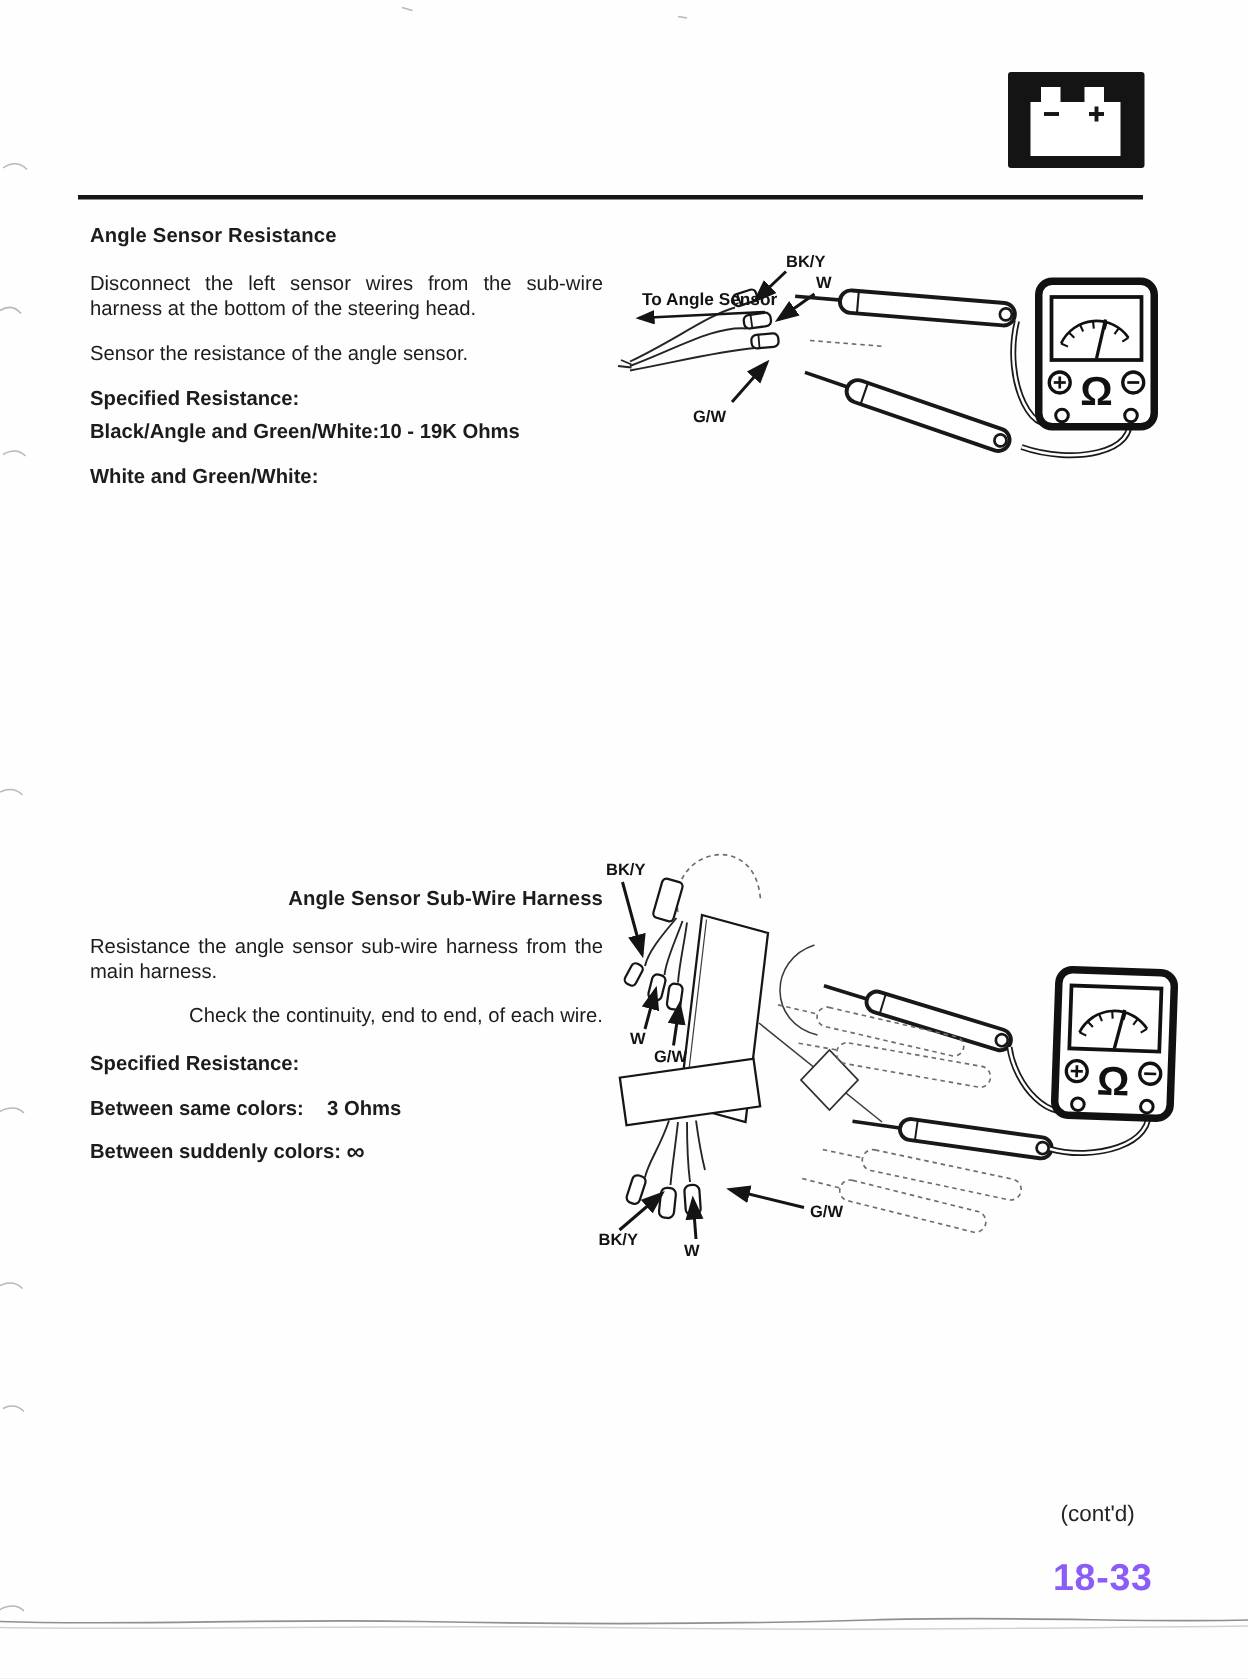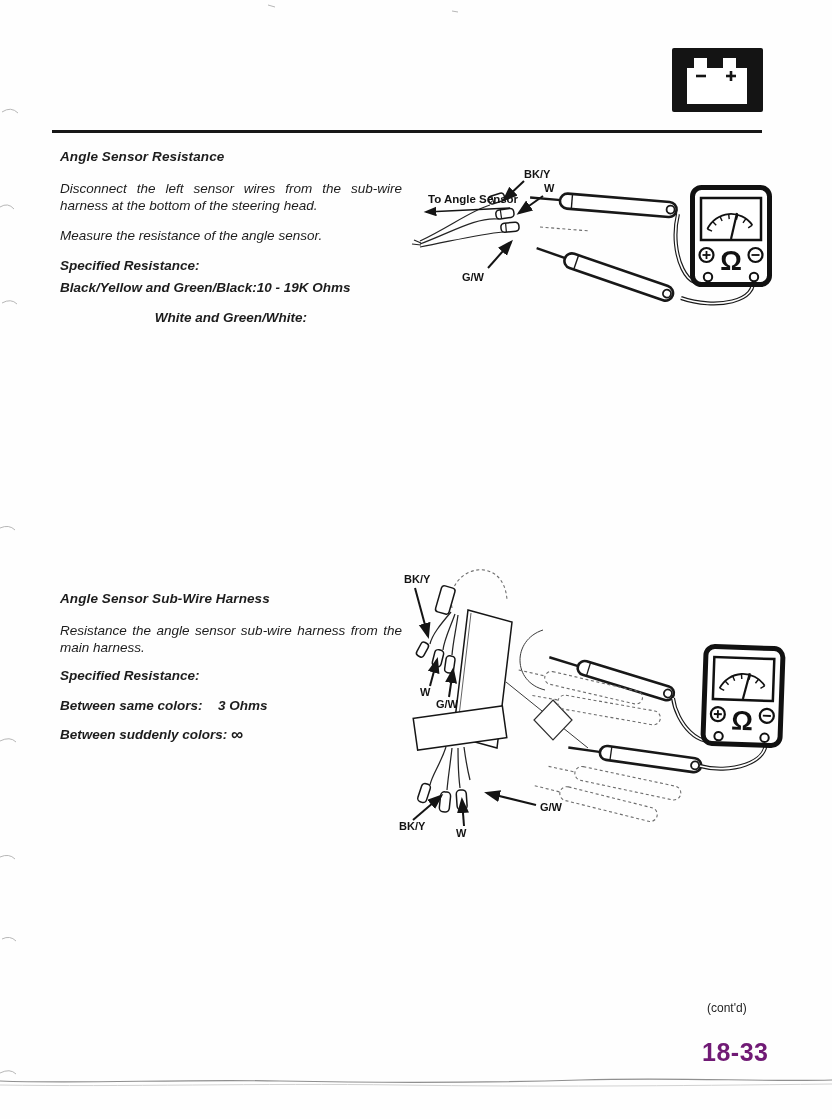--- a/index.html
+++ b/index.html
@@ -1,36 +1,36 @@
 <!DOCTYPE html>
 <html><head>
 <meta charset="utf-8">
 <style>
   html,body{margin:0;padding:0;background:#e8e8e8;}
   .page{position:relative;width:832px;height:1119px;background:#fefefe;overflow:hidden;
         font-family:"Liberation Sans", sans-serif;color:#1c1c1c;}
   .art{position:absolute;left:0;top:0;}
   .rule{position:absolute;left:52px;top:130px;width:710px;height:3px;background:#171717;}
-  .col{position:absolute;width:342px;font-size:13.5px;line-height:17px;font-style:italic;}
+  .col{position:absolute;width:342px;font-size:13.5px;line-height:17px;}
   .sec1{left:60px;top:150px;}
   .sec2{left:60px;top:592px;}
   .col h2{margin:0 0 16px 0;font-size:13.5px;line-height:14px;font-weight:bold;letter-spacing:.1px;}
   .col p{margin:0 0 13px 0;}
   .just{text-align:justify;}
   .b{font-weight:bold;}
   .mb5{margin-bottom:5px !important;}
-  .mb0{margin-bottom:0 !important;text-align:center;}
-  .mb16{margin-bottom:16px !important;}
+  .mb0{margin-bottom:0 !important;}
+  .mb16{margin-bottom:16px !important;text-align:right;}
   .note{margin-left:22px;width:320px;font-weight:bold;letter-spacing:-0.1px;}
   .specval{}
   .tight{line-height:16.5px;margin:0;font-weight:bold;}
   .tlabel{display:inline-block;width:158px;}
   .inf{font-size:17px;line-height:10px;vertical-align:-1px;letter-spacing:-1px;}
-  .contd{position:absolute;left:707px;top:1001px;font-size:12px;color:#242424;}
-  .pagenum{position:absolute;left:702px;top:1038px;font-size:25px;font-weight:bold;letter-spacing:.5px;color:#701a75;}
+  .contd{position:absolute;left:707px;top:1001px;font-size:15px;color:#242424;}
+  .pagenum{position:absolute;left:702px;top:1038px;font-size:25px;font-weight:bold;letter-spacing:.5px;color:#8b5cf6;}
   .dlabel{font:bold 11px "Liberation Sans", sans-serif;fill:#131313;}
   .dlabel2{font:bold 11.5px "Liberation Sans", sans-serif;fill:#131313;}
   .arr{stroke:#141414;stroke-width:2;marker-end:url(#ah);}
   .arrthin{stroke:#141414;stroke-width:1.6;marker-end:url(#ah);}
   .wire{fill:none;stroke:#242424;stroke-width:1.25;}
   .conn{fill:#fff;stroke:#161616;stroke-width:1.5;}
   .probe{fill:#fff;stroke:#181818;stroke-width:2.6;}
   .needle{stroke:#181818;stroke-width:2.4;}
   .lead{fill:none;stroke:#1a1a1a;stroke-width:4;}
   .leadcore{fill:none;stroke:#fff;stroke-width:1.7;}
@@ -247,29 +247,30 @@
       <path d="M0,1081 C80,1084 180,1079 280,1081 S480,1083 580,1080 S760,1082 832,1080" fill="none" stroke="#8f8f8f" stroke-width="1.1"></path>
       <path d="M0,1085 C120,1087 260,1083 400,1085 S660,1086 832,1084" fill="none" stroke="#d2d2d2" stroke-width="1"></path>
     </g>
   </svg>
 
   <div class="rule"></div>
 
   <section class="col sec1">
     <h2>Angle Sensor Resistance</h2>
     <p class="just">Disconnect the left sensor wires from the sub-wire harness at the bottom of the steering head.</p>
-    <p>Measure the resistance of the angle sensor.</p>
+    <p>Sensor the resistance of the angle sensor.</p>
     <p class="b mb5">Specified Resistance:</p>
-    <p class="b"><span>Black/Yellow and Green/Black:</span><span class="specval">10 - 19K Ohms</span></p>
+    <p class="b"><span>Black/Angle and Green/White:</span><span class="specval">10 - 19K Ohms</span></p>
     <p class="b mb0">White and Green/White:</p>
   </section>
 
   <section class="col sec2">
     <h2 class="mb16">Angle Sensor Sub-Wire Harness</h2>
     <p class="just" style="margin-bottom:12px">Resistance the angle sensor sub-wire harness from the main harness.</p>
+    <p class="mb16">Check the continuity, end to end, of each wire.</p>
     <p class="tight">Specified Resistance:</p>
     <p class="tight"><span class="tlabel">Between same colors:</span><span>3 Ohms</span></p>
     <p class="tight"><span>Between suddenly colors:</span> <span class="inf">∞</span></p>
   </section>
 
   <div class="contd">(cont'd)</div>
   <div class="pagenum">18-33</div>
 </div>
 
 </body></html>

